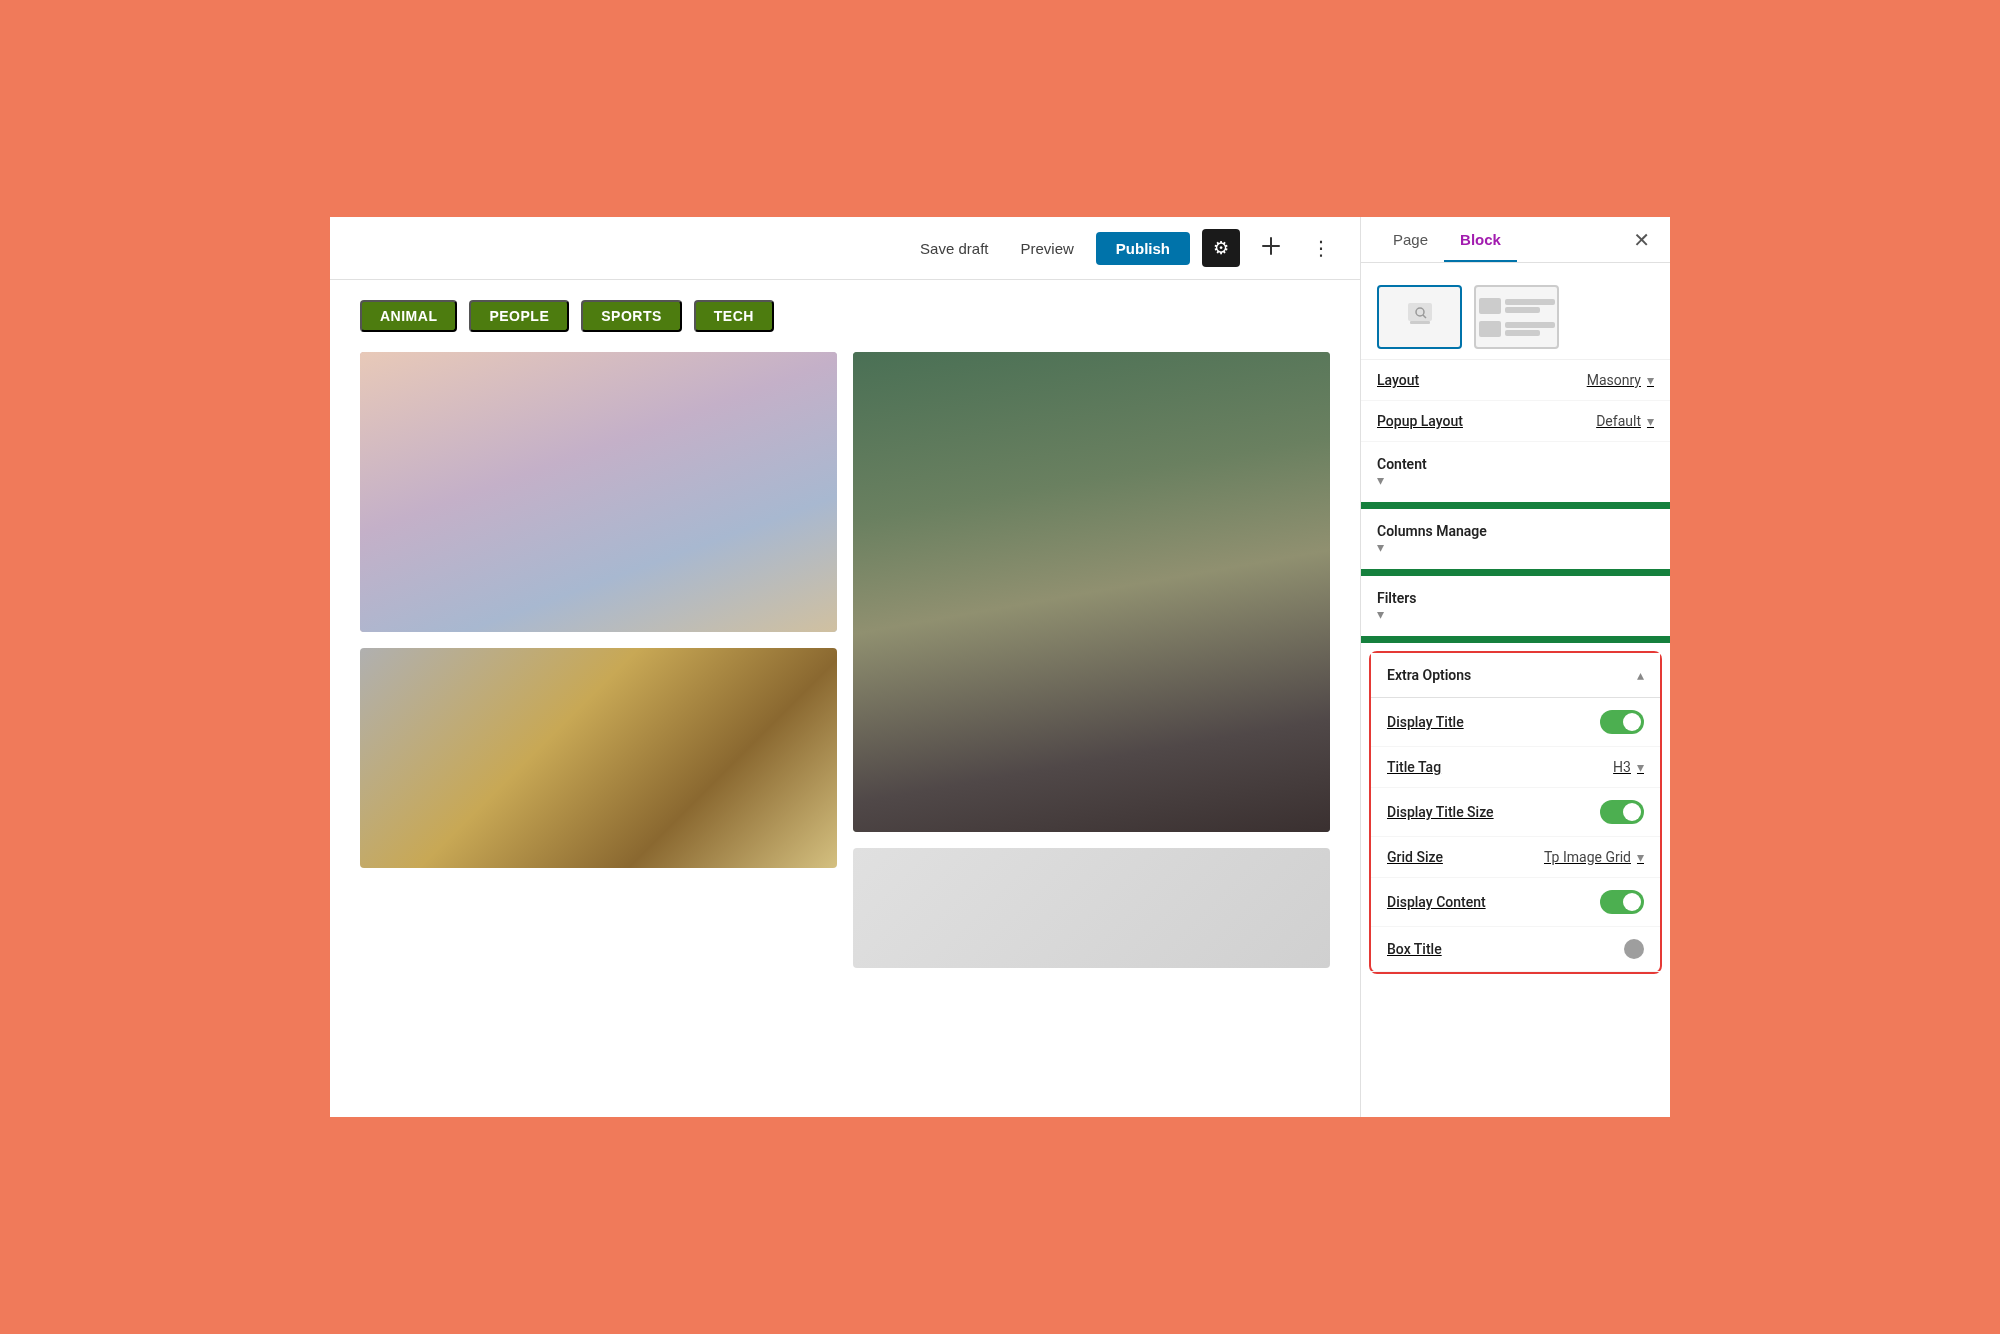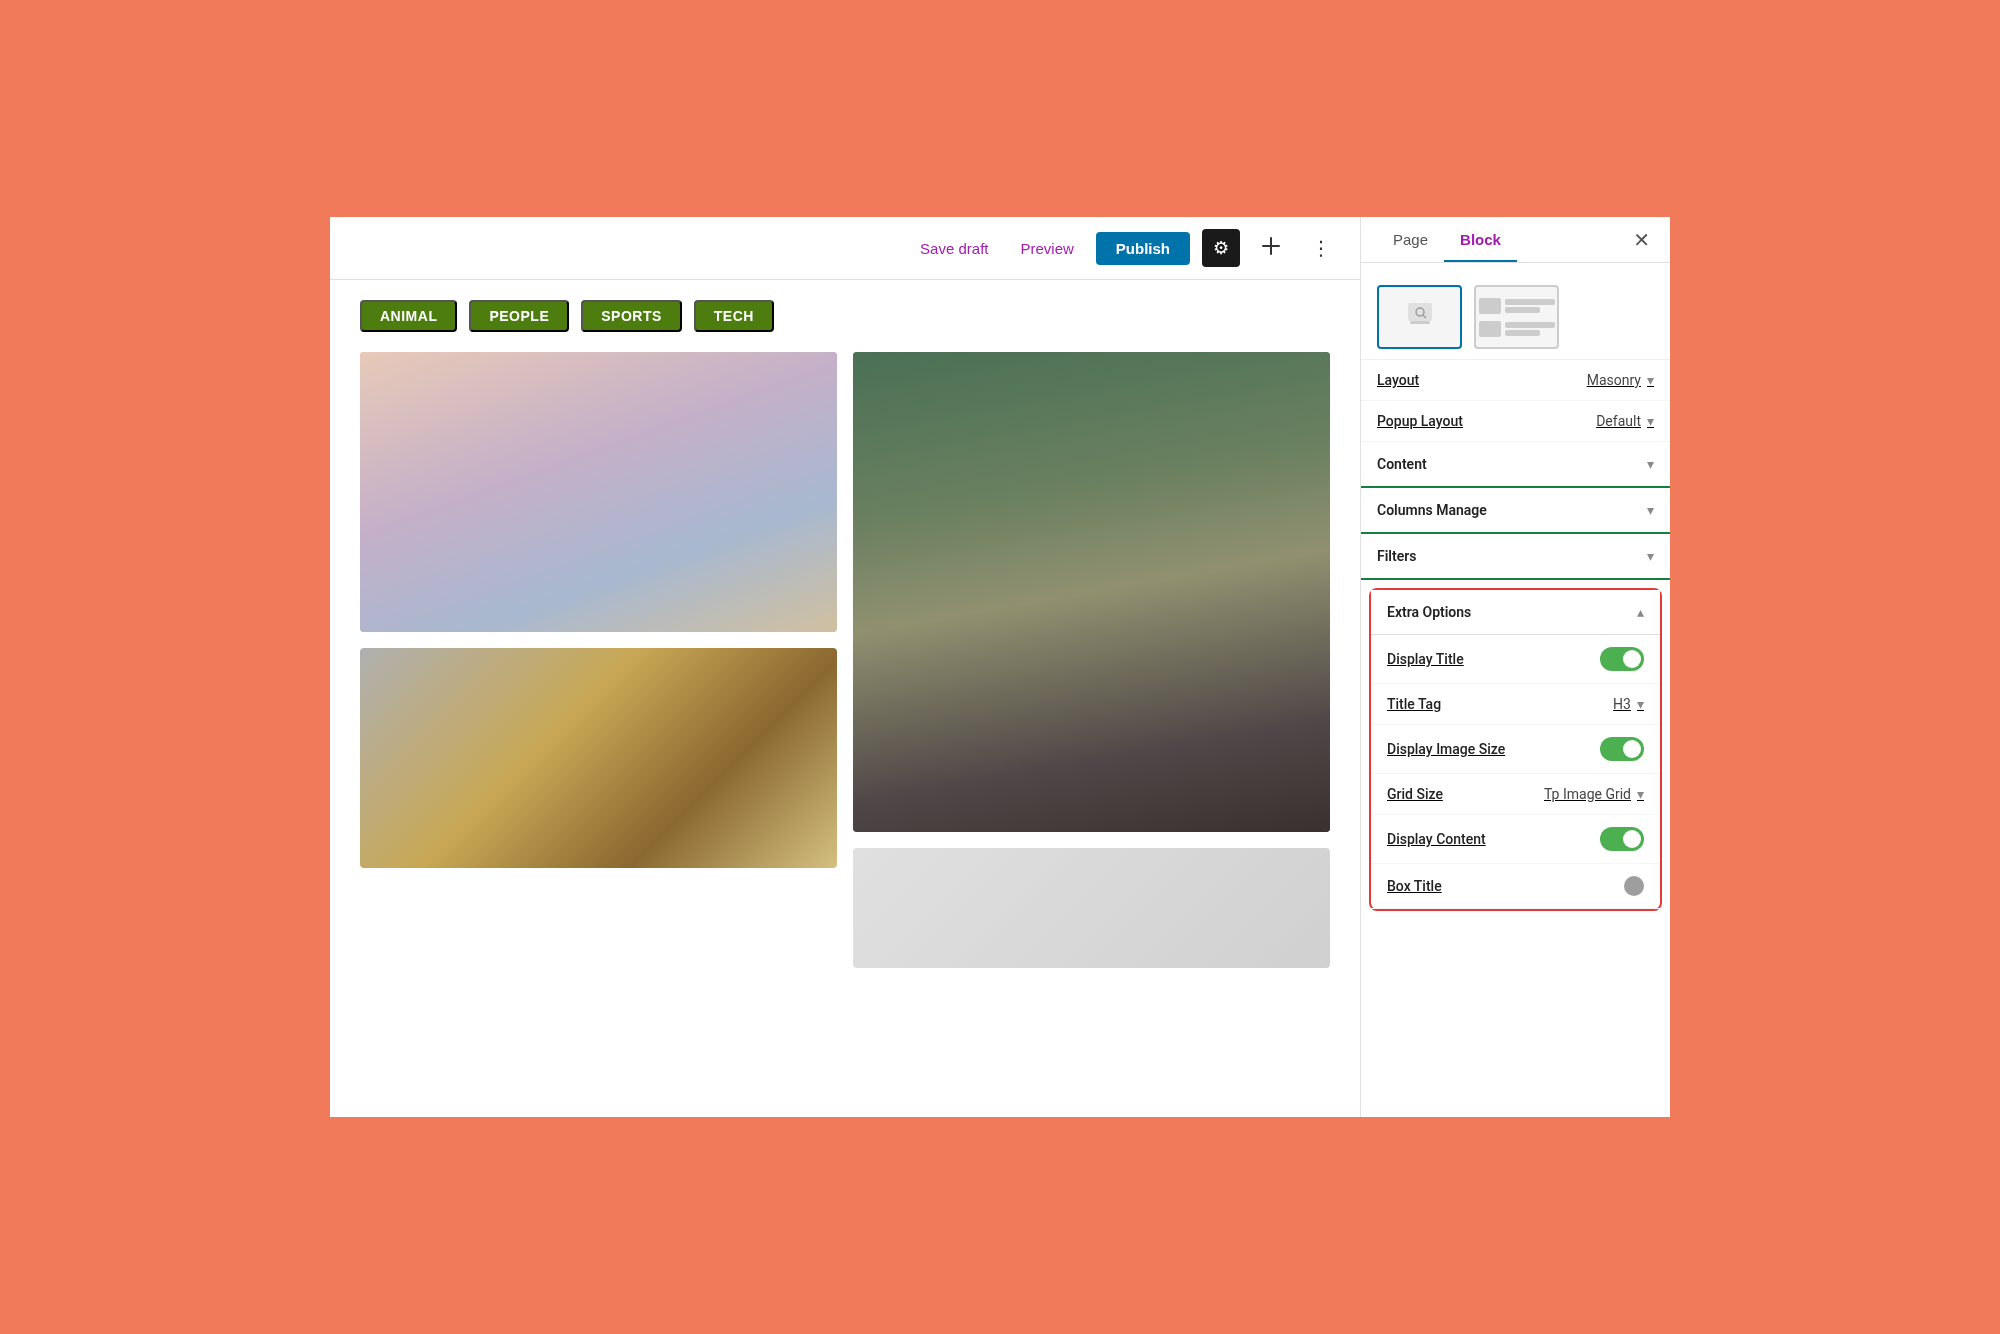--- a/index.html
+++ b/index.html
@@ -33,21 +33,21 @@
       justify-content: flex-end;
       padding: 12px 20px;
       border-bottom: 1px solid #e0e0e0;
       background: #fff;
       gap: 12px;
     }
     .top-bar-btn {
       background: none;
       border: none;
       cursor: pointer;
-      color: #a21caf;
+      color: #404040;
       font-size: 15px;
       font-weight: 500;
       padding: 6px 10px;
     }
     .publish-btn {
       background: #0073aa;
       color: white;
       border: none;
       border-radius: 4px;
       padding: 8px 20px;
@@ -237,25 +237,26 @@
       font-size: 14px;
       cursor: pointer;
     }
     .chevron {
       color: #888;
       font-size: 14px;
     }
     
     .section-header {
       display: flex;
-      align-items: flex-end;
+      align-items: flex-start;
       justify-content: space-between;
       padding: 14px 16px;
       cursor: pointer;
-      border-bottom: 2px solid #15803d;
+      border-bottom: 7px solid #15803d;
+      flex-direction: column;
     }
     .section-header-label {
       font-size: 14px;
       font-weight: 600;
       color: #222;
     }
     
     .extra-options-section {
       border: 2.5px solid #e53935;
       margin: 8px;
@@ -477,21 +478,21 @@
 
         <div class="option-row">
           <span class="option-label">Title Tag</span>
           <div class="option-value">
             <span>H3</span>
             <span class="chevron">▾</span>
           </div>
         </div>
 
         <div class="option-row">
-          <span class="option-label">Display Image Size</span>
+          <span class="option-label">Display Title Size</span>
           <label class="toggle-wrap">
             <input type="checkbox" checked="" style="">
             <span class="toggle-slider"></span>
           </label>
         </div>
 
         <div class="option-row">
           <span class="option-label">Grid Size</span>
           <div class="option-value">
             <span>Tp Image Grid</span>

